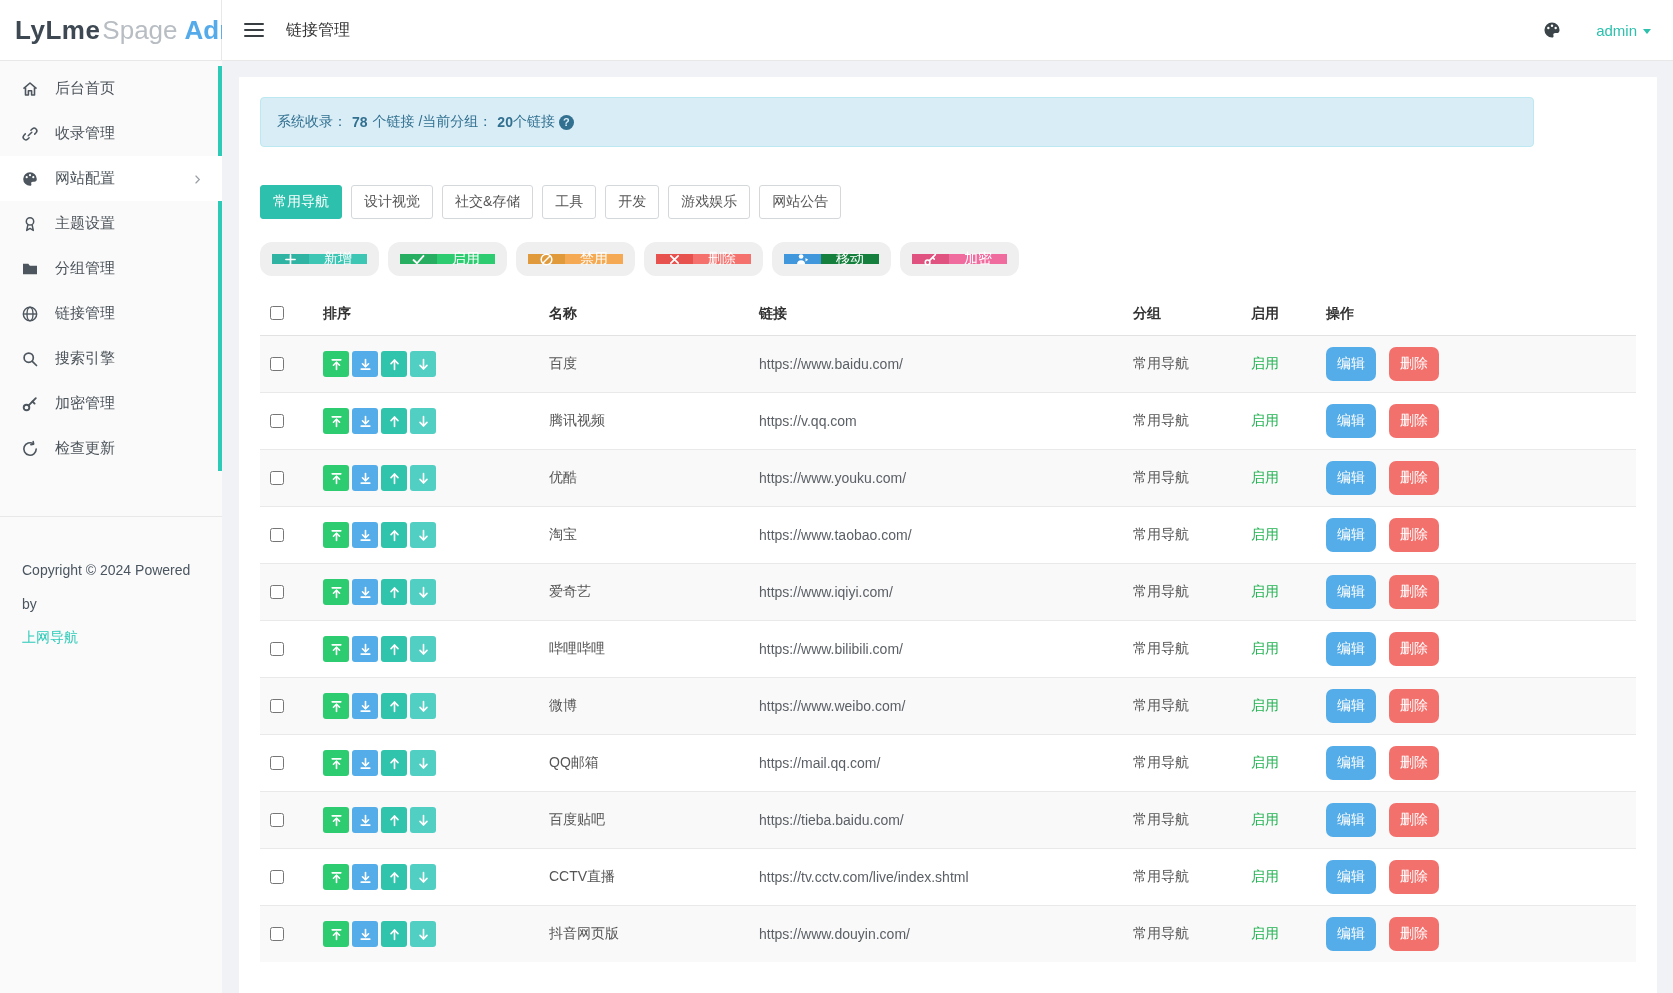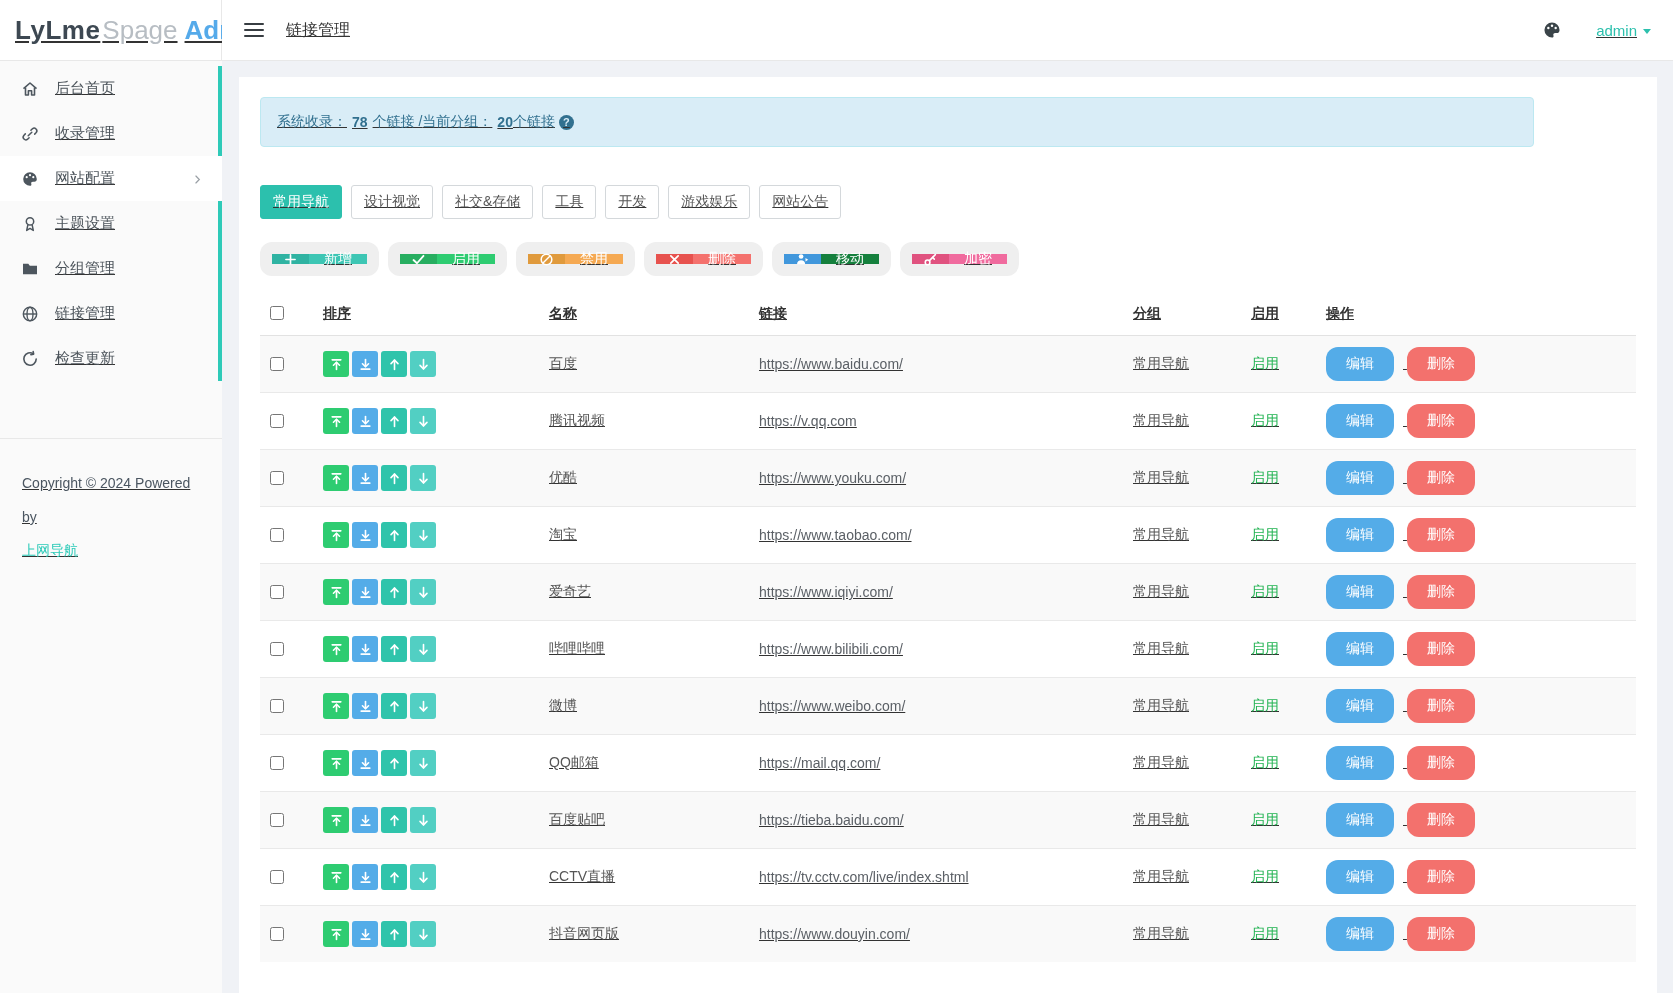--- a/index.html
+++ b/index.html
@@ -1,19 +1,19 @@
 <!DOCTYPE html>
 <html style="--accent: #2cc0ad; --sidebar-accent: #2ecab8; --enabled-green: #22b352; --edit-blue: #54ace8; --delete-red: #f3716d;"><head>
 <meta charset="utf-8">
 <style>
   * { box-sizing: border-box; margin: 0; padding: 0; }
   html,body { width:1673px; height:993px; overflow:hidden; }
   body { font-family:"Liberation Sans","DejaVu Sans",sans-serif; background:#f0f2f6; color:#333; }
 
-  .app { display:grid; grid-template-columns:222px 1fr; grid-template-rows:61px 1fr; width:1673px; height:993px;text-decoration:underline; }
+  .app { display:grid; grid-template-columns:222px 1fr; grid-template-rows:61px 1fr; width:1673px; height:993px; }
 
   
   .logo-area { background:#fff; border-right:1px solid #e8e8e8; border-bottom:1px solid #e8e8e8;
                display:flex; align-items:center; padding-left:15px; }
   .logo-primary { font-size:26px; font-weight:bold; color:#3d4852; letter-spacing:.5px; }
   .logo-secondary { font-size:26px; font-weight:300; color:#b7bdc3; margin-left:2px; }
   .logo-suffix { font-size:26px; font-weight:bold; color:#55aaea; margin-left:7px; }
   .topbar { background:#fff; border-bottom:1px solid #e8e8e8; display:flex; align-items:center; padding:0 22px; }
   .hamburger { width:20px; height:14px; display:flex; flex-direction:column; justify-content:space-between; cursor:pointer; }
   .hamburger i { display:block; height:2px; background:#383d42; border-radius:1px; }
@@ -29,21 +29,21 @@
   .sidebar { background:#fafafa; overflow:hidden; }
   .menu { padding-top:5px; }
   .menu-item { height:45px; display:flex; align-items:center; padding-left:21px; cursor:pointer;
                border-right:4px solid var(--sidebar-accent,#2ecab8); font-size:15px; color:#4c545b; }
   .menu-item.expanded { background:#fff; border-right-color:#fff; }
   .mi-icon { width:18px; height:18px; color:#4d565e; flex:0 0 18px; }
   .mi-icon svg { width:18px; height:18px; }
   .mi-label { margin-left:16px; }
   .mi-chevron { margin-left:auto; margin-right:14px; width:13px; height:13px; color:#9aa0a6; }
   .mi-chevron svg { width:13px; height:13px; }
-  .sidebar-footer { border-top:1px solid #e8e8e8; margin-top:57px; padding:28px 22px; font-size:14px; color:#4a5560; line-height:2.4; }
+  .sidebar-footer { border-top:1px solid #e8e8e8; margin-top:45px; padding:37px 22px; font-size:14px; color:#4a5560; line-height:2.4; }
   .sidebar-footer a { color:var(--sidebar-accent,#2ecab8); text-decoration:none; display:block; }
 
   
   .main { overflow:hidden; padding:16px 16px 0 17px; }
   .card { background:#fff; min-height:960px; padding:20px 21px; }
 
   .alert { width:1274px; background:#d9edf7; border:1px solid #bce8f1; border-radius:4px;
            color:#31708f; font-size:14px; padding:15px 16px; display:flex; align-items:center; }
   .alert b { margin:0 5px; }
   .alert b.no-right { margin-right:0; }
@@ -68,21 +68,21 @@
   tbody td { padding:11px 8px; border-top:1px solid #e9e9e9; height:55px; vertical-align:middle; color:#555; }
   tbody tr:first-child td { border-top:none; }
   tbody tr:nth-child(odd) { background:#f9f9f9; }
   input[type=checkbox] { width:14px; height:14px; margin:2px; cursor:pointer; }
   .sortbtns { display:flex; gap:3px; }
   .sort-btn { width:26px; height:26px; border:none; border-radius:3px; color:#fff; cursor:pointer;
               display:inline-flex; align-items:center; justify-content:center; padding:0; }
   .sort-btn svg { width:13px; height:13px; }
   .cell-url { color:#5b6066; }
   .cell-status { color:var(--enabled-green,#22b352); }
-  .btn-edit, .btn-del { border:none; border-radius:12px; color:#fff; font-size:14px; padding:8px 20px; cursor:pointer; }
+  .btn-edit, .btn-del { border:none; border-radius:7px; color:#fff; font-size:14px; padding:8px 11px; cursor:pointer; }
   .btn-edit { background:var(--edit-blue,#54ace8); margin-right:9px; }
   .btn-del { background:var(--delete-red,#f3716d); }
 </style>
 </head>
 <body>
 
 <div class="app">
 
   <div class="logo-area">
     <span class="logo-primary">LyLme</span>
@@ -157,20 +157,37 @@
     <span class="mi-label">分组管理</span>
     <span class="mi-chevron"></span>
   </div>
         <div class="menu-item">
     <span class="mi-icon"><svg viewBox="0 0 18 18" fill="none" stroke="currentColor" stroke-width="1.4">
               <circle cx="9" cy="9" r="6.7"></circle>
               <ellipse cx="9" cy="9" rx="3" ry="6.7"></ellipse>
               <path d="M2.4 9h13.2"></path>
             </svg></span>
     <span class="mi-label">链接管理</span>
+    <span class="mi-chevron"></span>
+  </div>
+        <div class="menu-item">
+    <span class="mi-icon"><svg viewBox="0 0 18 18" fill="none" stroke="currentColor" stroke-width="1.7" stroke-linecap="round">
+              <circle cx="7.7" cy="7.7" r="4.6"></circle>
+              <path d="M11.3 11.3 15.5 15.5"></path>
+            </svg></span>
+    <span class="mi-label">搜索引擎</span>
+    <span class="mi-chevron"></span>
+  </div>
+        <div class="menu-item">
+    <span class="mi-icon"><svg viewBox="0 0 18 18" fill="none" stroke="currentColor" stroke-width="1.9" stroke-linecap="round">
+              <circle cx="5.5" cy="12.5" r="2.8"></circle>
+              <path d="M7.7 10.3 14.8 3.2"></path>
+              <path d="M11.5 6.5l2.1 2.1"></path>
+            </svg></span>
+    <span class="mi-label">加密管理</span>
     <span class="mi-chevron"></span>
   </div>
         <div class="menu-item">
     <span class="mi-icon"><svg viewBox="0 0 18 18" fill="none" stroke="currentColor" stroke-width="1.6" stroke-linecap="round" stroke-linejoin="round">
               <path d="M15.2 9A6.2 6.2 0 1 1 12.4 3.8"></path>
               <path d="M12.2 1.5l.4 2.7-2.7.4"></path>
             </svg></span>
     <span class="mi-label">检查更新</span>
     <span class="mi-chevron"></span>
   </div>

